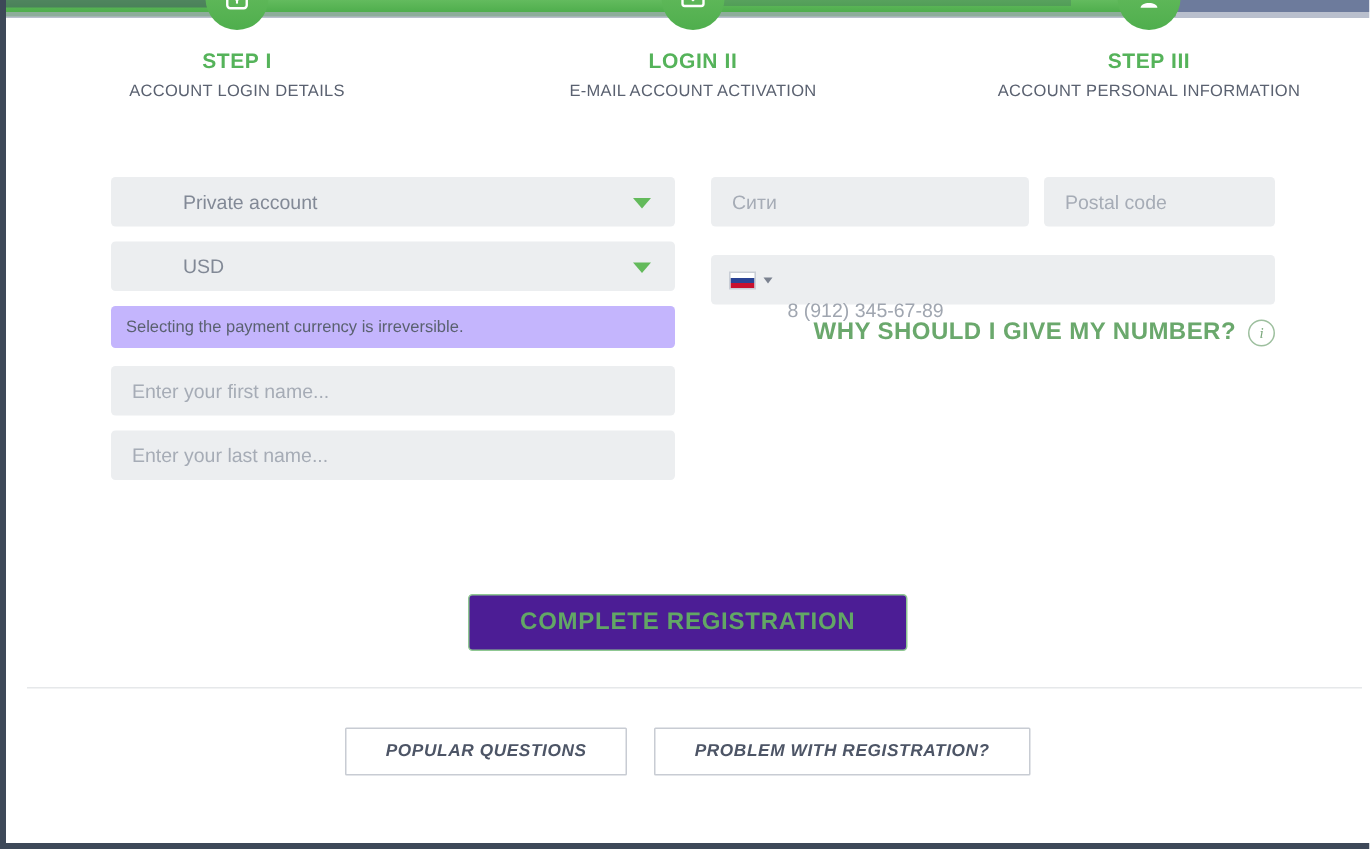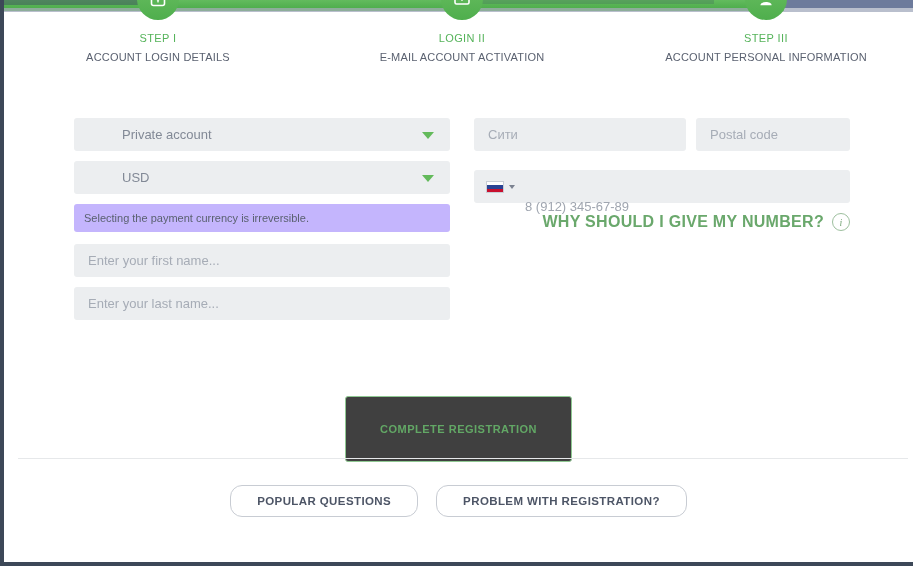--- a/index.html
+++ b/index.html
@@ -115,22 +115,22 @@
     background: #5cb85c;
     background: linear-gradient(to bottom, #6cc063 0%, #4fae4d 100%);
     display: flex;
     align-items: center;
     justify-content: center;
   }
   .step-badge svg { display:block; }
 
   .step-title {
     margin-top: 12px;
-    font-size: 11px;
-    font-weight: normal;
+    font-size: 14px;
+    font-weight: bold;
     letter-spacing: .4px;
     color: #55b35a;
   }
   .step-sub {
     margin-top: 7px;
     font-size: 11px;
     letter-spacing: .2px;
     color: #5a6170;
   }
 
@@ -278,26 +278,26 @@
   .submit-wrap {
     position: absolute;
     top: 300px;
     left: 0;
     width: 909px;
     display: flex;
     justify-content: center;
   }
   .btn-outline-green {
     box-sizing: border-box;
-    padding: 26px 34px;
-    background: #404040;
+    padding: 9px 34px;
+    background: #4c1d95;
     border: 1px solid #8fc892;
     border-radius: 3px;
     color: #62a765;
-    font-size: 11px;
+    font-size: 16px;
     font-weight: bold;
     letter-spacing: .5px;
     font-family: "Liberation Sans", sans-serif;
     cursor: pointer;
   }
 
   
   .divider {
     position: absolute;
     top: 458px;
@@ -313,27 +313,28 @@
     width: 909px;
     display: flex;
     justify-content: center;
     gap: 18px;
   }
   .btn-outline-gray {
     box-sizing: border-box;
     padding: 9px 26px;
     background: #ffffff;
     border: 1px solid #c8ccd3;
-    border-radius: 12px;
+    border-radius: 1px;
     color: #4d5566;
     font-size: 11.5px;
     font-weight: bold;
     letter-spacing: .4px;
     font-family: "Liberation Sans", sans-serif;
     cursor: pointer;
+    font-style: italic;
   }
 </style>
 </head>
 <body>
 
 <div class="window">
 
   <div class="progress-track">
     <div class="progress-base"></div>
     <div class="progress-base-shadow"></div>

